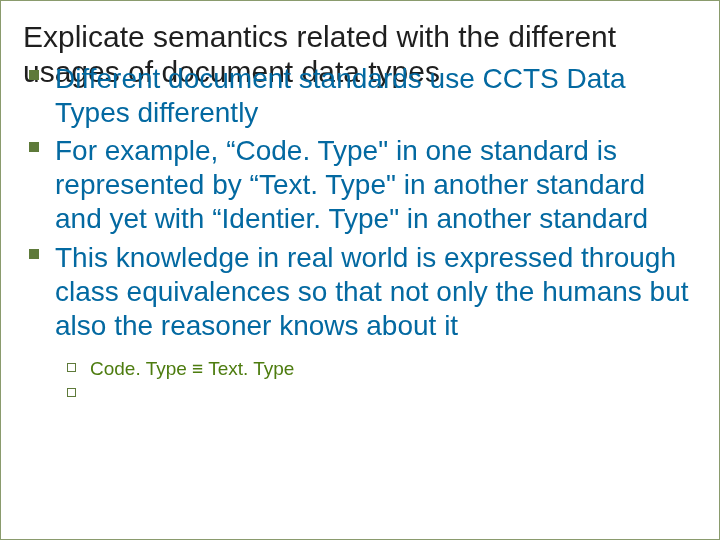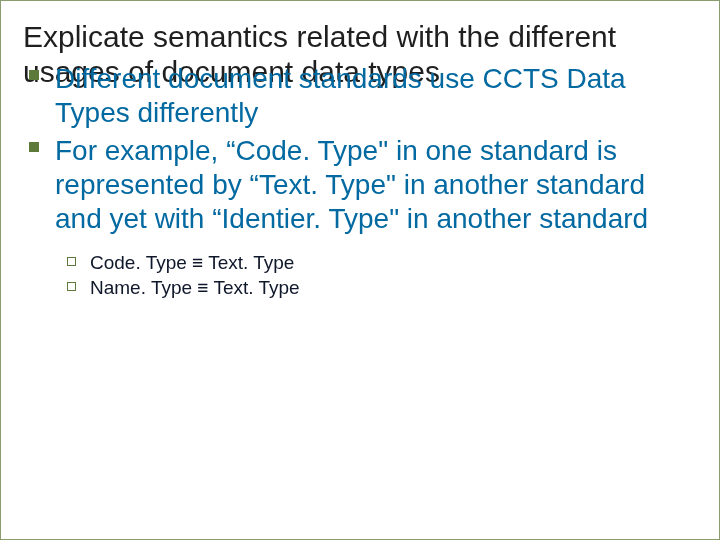--- a/index.html
+++ b/index.html
@@ -63,43 +63,46 @@
       height: 9px;
       border: 1.5px solid #5e7a3a;
       flex: 0 0 9px;
       margin-top: 6px;
       margin-right: 14px;
       background: transparent;
     }
     .sub-list .text {
       font-size: 19px;
       line-height: 1.22;
-      color: #0f172a;
+      color: #4d7c0f;
     }
   </style>
 </head>
 <body>
 
 <div class="slide">
   <h1 class="title">Explicate semantics related with the different usages of document data types</h1>
 
   <ul class="body-list">
     <li>
       <span class="bullet"></span>
       <span class="text">Different document standards use CCTS Data Types differently</span>
     </li>
     <li>
       <span class="bullet"></span>
       <span class="text">For example, “Code. Type" in one standard is represented by “Text. Type" in another standard and yet with “Identier. Type" in another standard</span>
     </li>
+    <li>
+      <span class="bullet"></span>
+      <span class="text">This knowledge in real world is expressed through class equivalences so that not only the humans but also the reasoner knows about it</span>
+    </li>
   </ul>
 
   <ul class="sub-list">
     <li>
       <span class="sub-bullet"></span>
       <span class="text">Code. Type ≡ Text. Type</span>
     </li>
     <li>
       <span class="sub-bullet"></span>
-      <span class="text">Name. Type ≡ Text. Type</span>
     </li>
   </ul>
 </div>
 
 </body></html>

